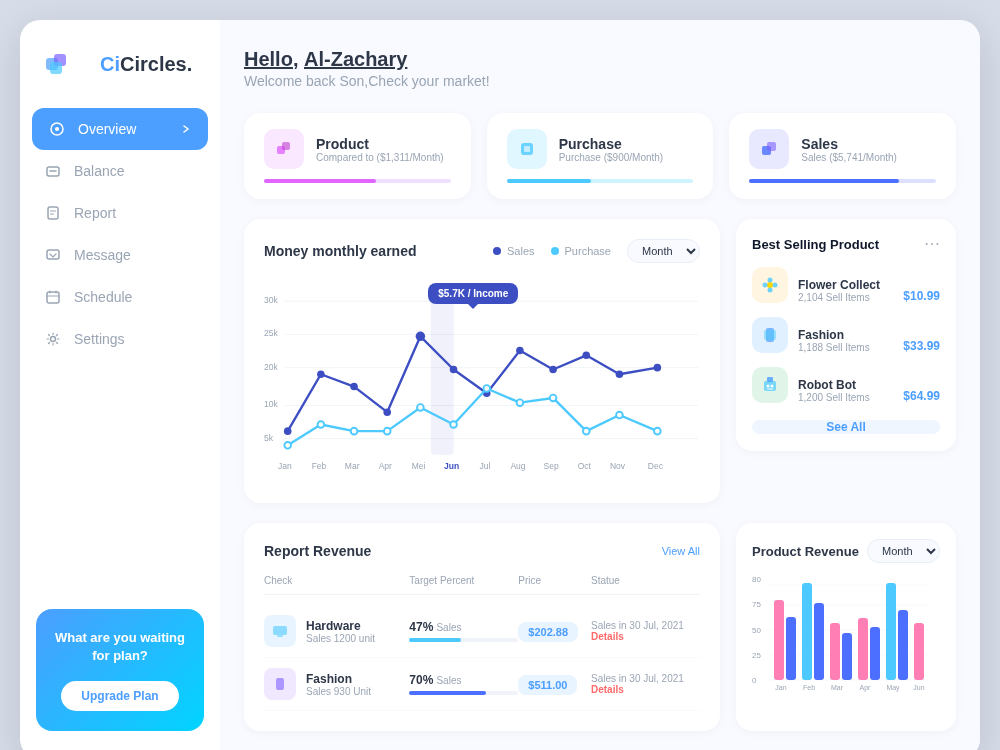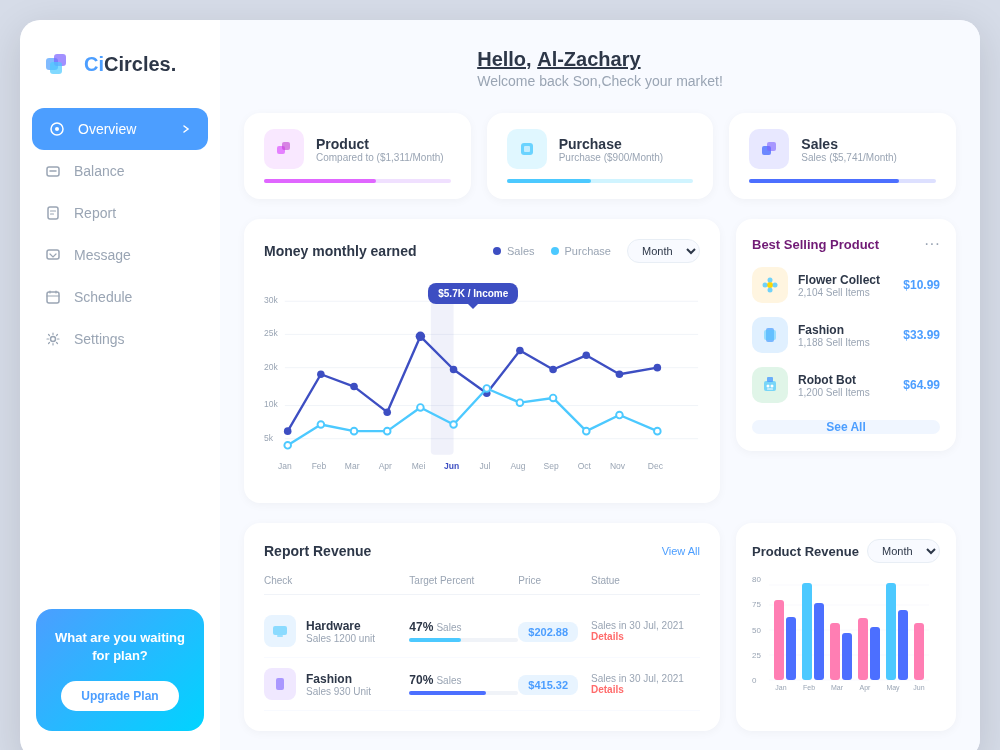--- a/index.html
+++ b/index.html
@@ -38,20 +38,21 @@
       padding: 0 24px 28px;
     }
     .logo-icon {
       width: 32px;
       height: 32px;
     }
     .logo-text {
       font-size: 20px;
       font-weight: 700;
       color: #2d3748;
+      margin-left: 16px;
     }
     .logo-text span { color: #4c9eff; }
     .nav-item {
       display: flex;
       align-items: center;
       gap: 12px;
       padding: 12px 24px;
       cursor: pointer;
       color: #9aa5b4;
       font-size: 14px;
@@ -110,21 +111,20 @@
       padding: 28px 24px;
       background: #f8faff;
       overflow-y: auto;
     }
     
     .header {
       display: flex;
       align-items: center;
       justify-content: space-between;
       margin-bottom: 24px;
-      flex-direction: column;
     }
     .greeting h2 {
       font-size: 20px;
       font-weight: 600;
       color: #2d3748;
     }
     .greeting h2 span {
       font-weight: 700;
       text-decoration: underline;
     }
@@ -274,25 +274,25 @@
     }
     .panel-header {
       display: flex;
       justify-content: space-between;
       align-items: center;
       margin-bottom: 14px;
     }
     .panel-title {
       font-size: 13px;
       font-weight: 700;
-      color: #701a75;
+      color: #0f172a;
     }
     .product-item {
       display: flex;
-      align-items: center;
+      align-items: flex-end;
       gap: 10px;
       margin-bottom: 14px;
     }
     .product-icon {
       width: 36px;
       height: 36px;
       border-radius: 10px;
       display: flex;
       align-items: center;
       justify-content: center;
@@ -819,21 +819,21 @@
               <div class="report-item-sub">Sales 930 Unit</div>
             </div>
           </div>
           <div class="target-col">
             <div><span class="target-pct">70%</span> <span class="target-label">Sales</span></div>
             <div class="progress-bar">
               <div class="progress-fill" style="width:70%;background:#4c6fff"></div>
             </div>
           </div>
           <div>
-            <span class="price-badge">$415.32</span>
+            <span class="price-badge">$511.00</span>
           </div>
           <div class="status-col">
             <div class="status-date">Sales in 30 Jul, 2021</div>
             <div class="status-link">Details</div>
           </div>
         </div>
       </div>
 
       <div class="revenue-chart">
         <div class="revenue-header">

